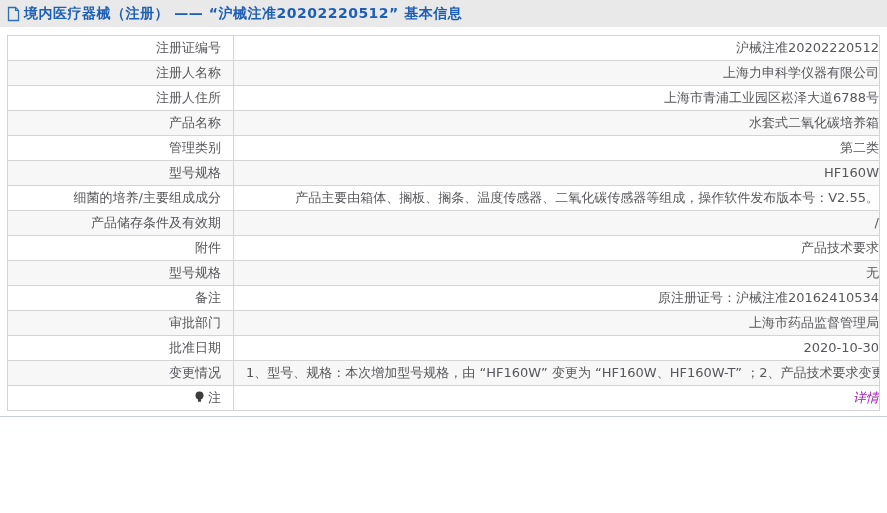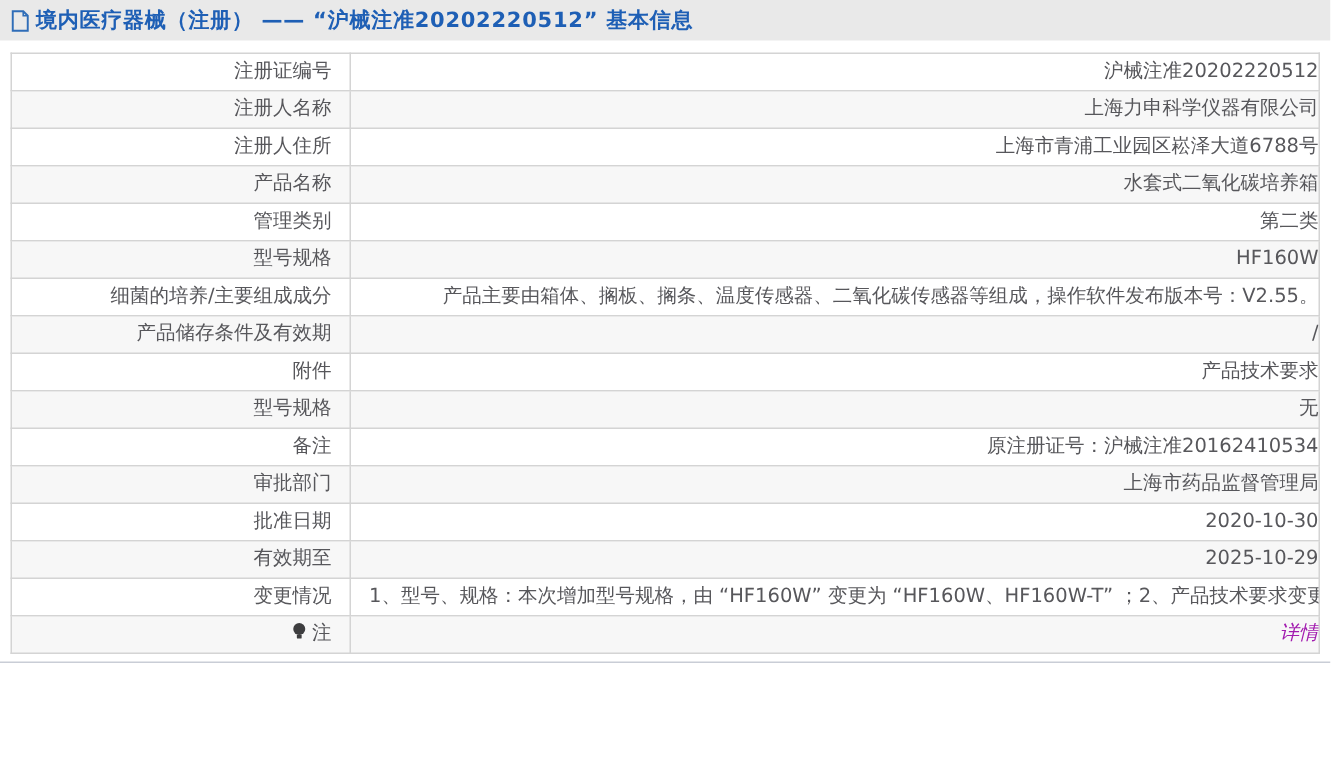--- a/index.html
+++ b/index.html
@@ -134,24 +134,20 @@
         </tr>
         <tr>
           <td class="label"><span>审批部门</span></td>
           <td class="value"><span>上海市药品监督管理局</span></td>
         </tr>
         <tr>
           <td class="label"><span>批准日期</span></td>
           <td class="value"><span>2020-10-30</span></td>
         </tr>
         <tr>
-          <td class="label"><span>有效期至</span></td>
-          <td class="value"><span>2025-10-29</span></td>
-        </tr>
-        <tr>
           <td class="label"><span>变更情况</span></td>
           <td class="value"><span>1、型号、规格：本次增加型号规格，由 “HF160W” 变更为 “HF160W、HF160W-T” ；2、产品技术要求变更详见附件。</span></td>
         </tr>
         <tr>
           <td class="label"><span class="bulb">
               <svg width="11" height="12" viewBox="0 0 11 12">
                 <circle cx="5.5" cy="4.4" r="4" fill="#3d3d3f"></circle>
                 <rect x="3.9" y="8.1" width="3.2" height="2.6" rx="0.6" fill="#3d3d3f"></rect>
               </svg>
             </span><span>注</span></td>

